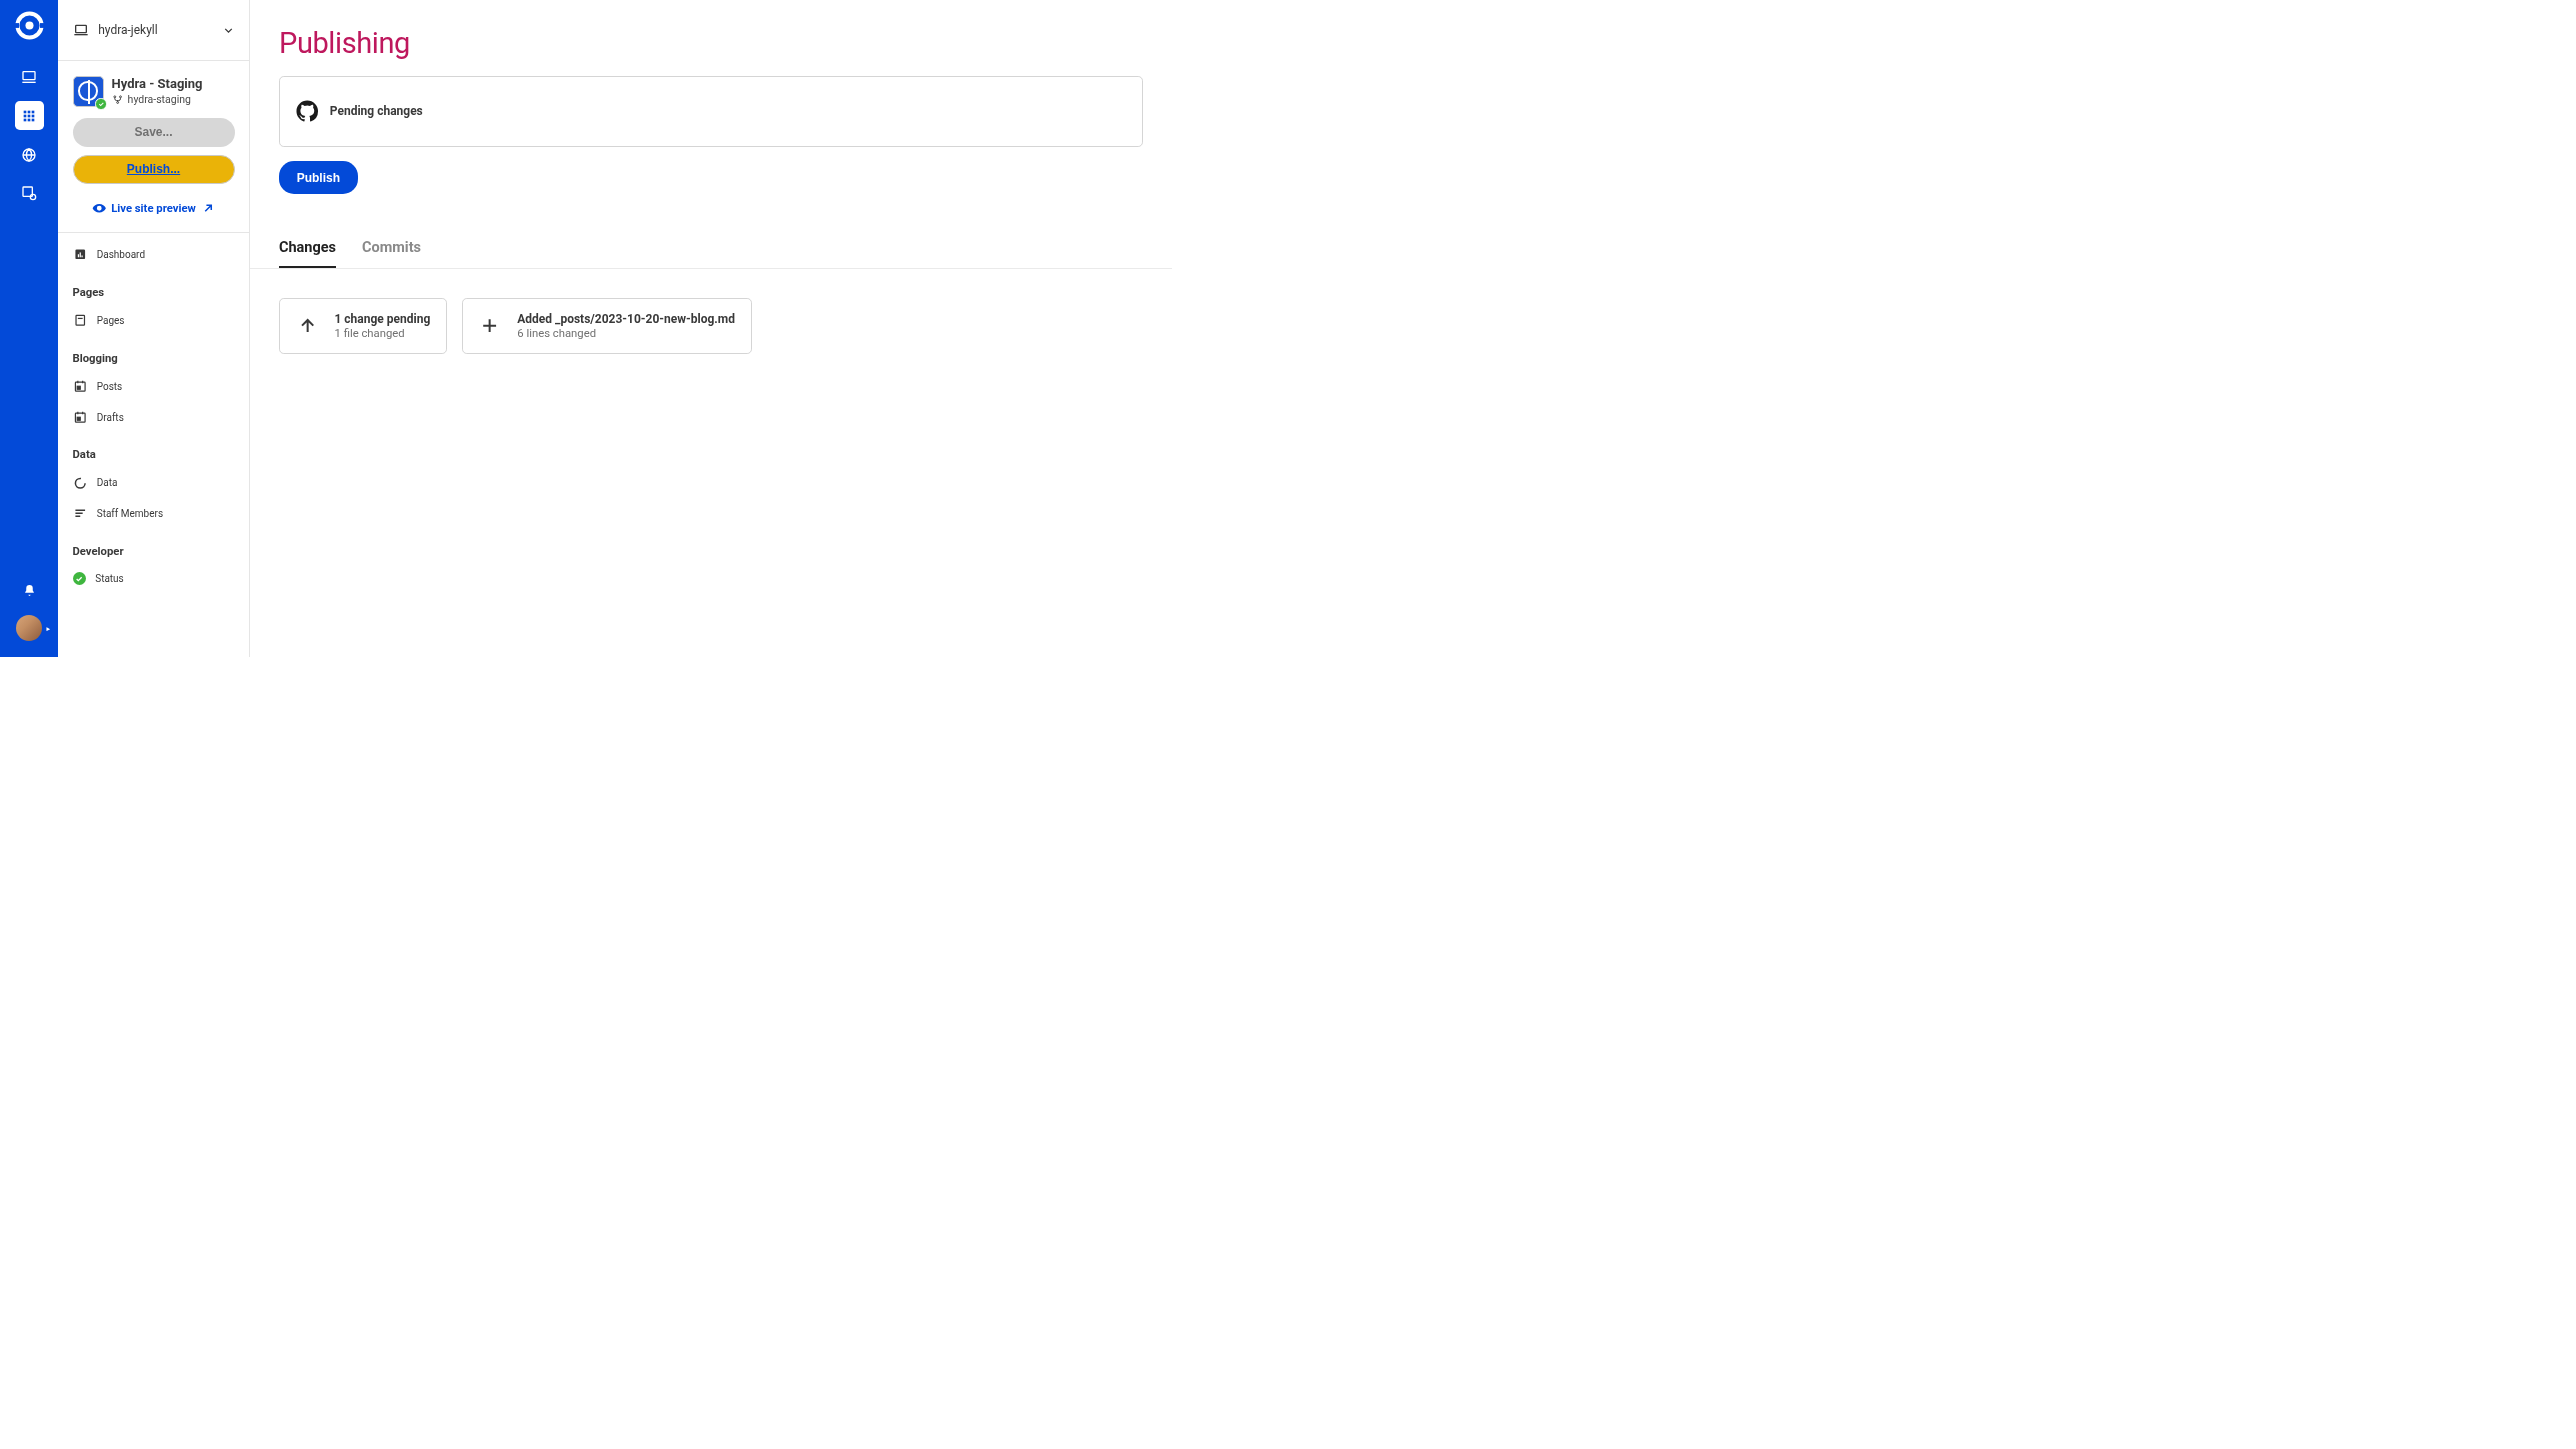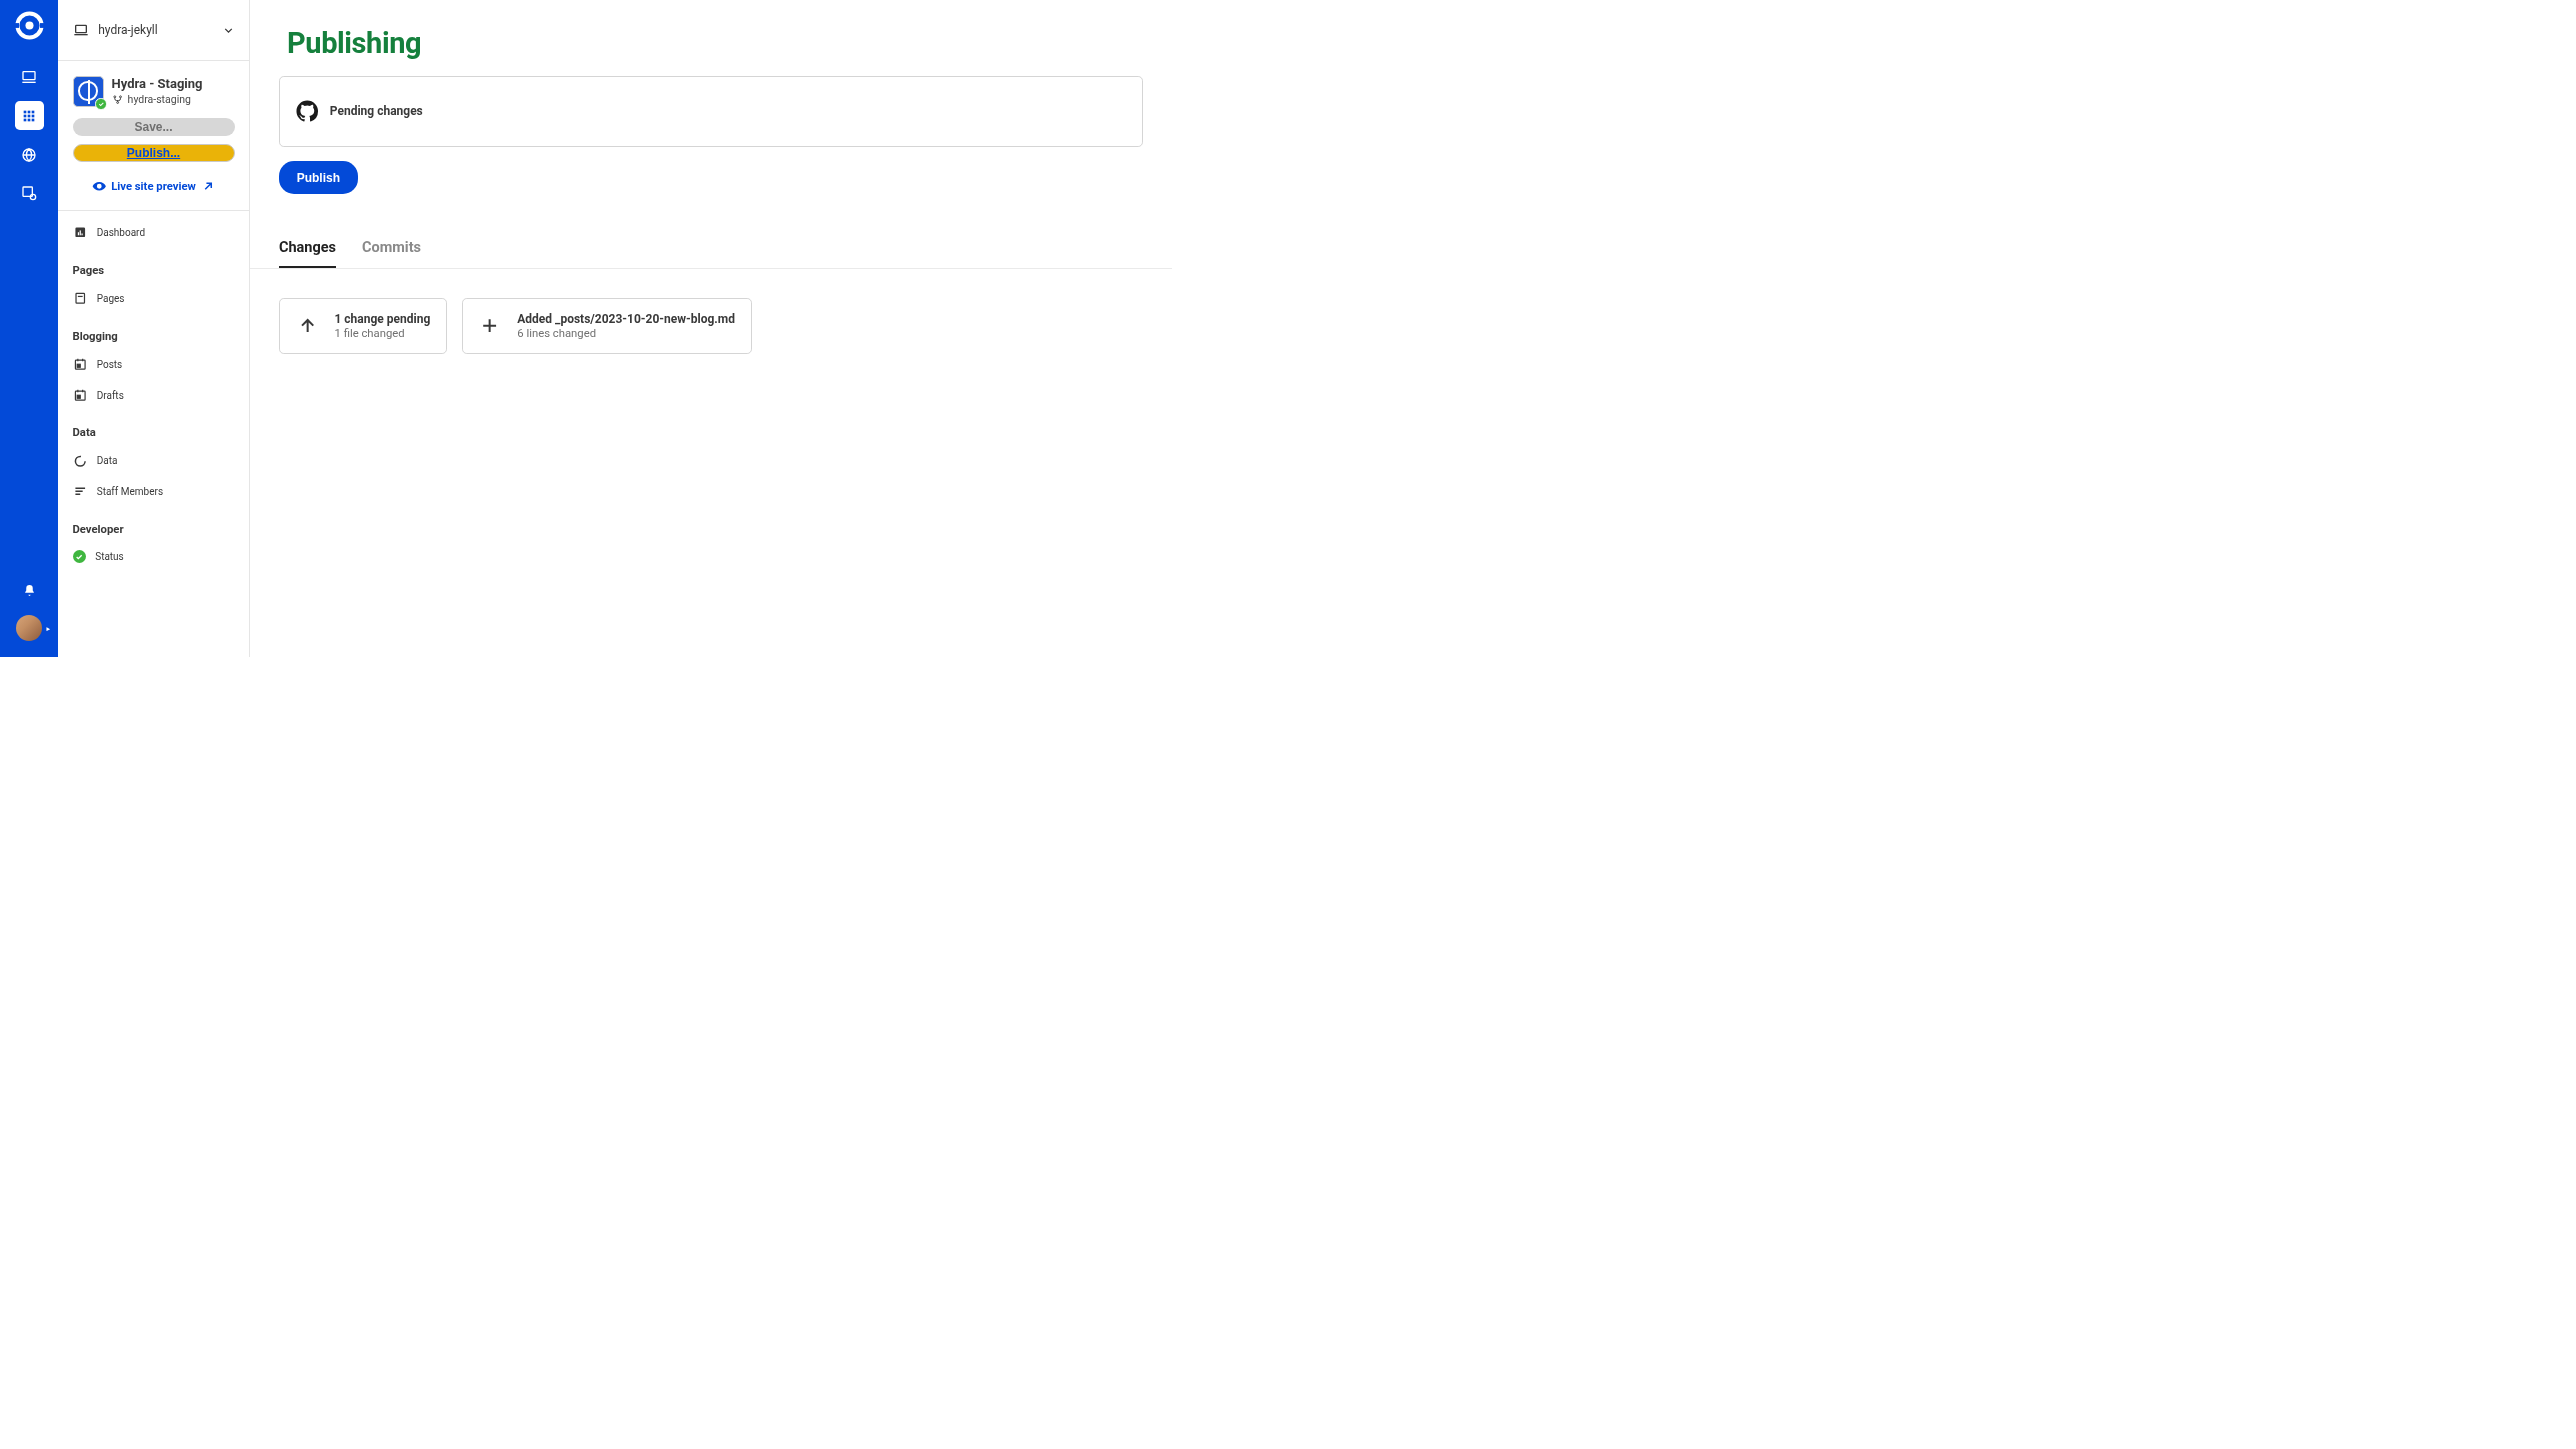--- a/index.html
+++ b/index.html
@@ -126,21 +126,21 @@
 
 .action-group {
   padding: 0 14.5px;
   display: flex;
   flex-direction: column;
   gap: 8px;
   border-bottom: 0.8px solid #e5e5e5;
   padding-bottom: 14.5px;
 }
 .btn {
-  height: 18px;
+  height: 29px;
   border-radius: 14.5px;
   display: flex;
   align-items: center;
   justify-content: center;
   font-size: 12px;
   font-weight: 600;
   cursor: pointer;
   border: none;
 }
 .btn-save {
@@ -204,25 +204,24 @@
 .main {
   flex: 1;
   overflow-y: auto;
   background: #ffffff;
 }
 .main-inner {
   padding: 26px 29px;
 }
 h1.page-title {
   font-size: 29px;
-  font-weight: 700;
-  color: #15803d;
+  font-weight: 400;
+  color: #be185d;
   margin-bottom: 16px;
   letter-spacing: -0.4px;
-  margin-left: 8px;
 }
 .pending-card {
   border: 0.8px solid #d5d5d5;
   border-radius: 4.8px;
   padding: 23px 16px;
   display: flex;
   align-items: center;
   gap: 11.3px;
   margin-bottom: 14.5px;
 }

